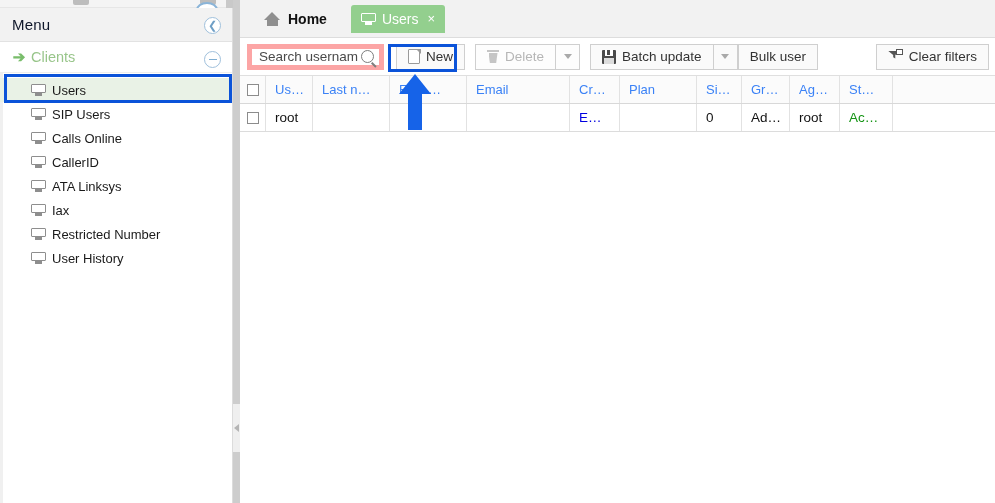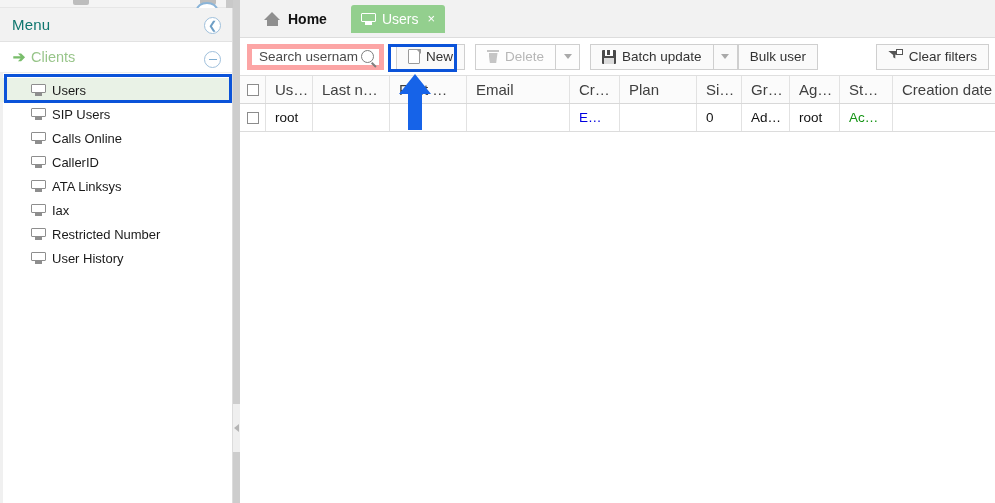--- a/index.html
+++ b/index.html
@@ -58,21 +58,21 @@
   .menu-header {
     position: relative;
     height: 34px;
     background: #f2f2f2;
     border-bottom: 1px solid #e2e2e2;
     display: flex; align-items: center;
   }
   .menu-header .title {
     margin-left: 12px;
     font-size: 15px;
-    color: #0f766e;
+    color: #0f172a;
     letter-spacing: .2px;
   }
   .circle-btn {
     position: absolute; right: 11px; top: 9px;
     width: 17px; height: 17px; border-radius: 50%;
     border: 1px solid #9fc0dc;
     color: #6f9fc6;
     display: flex; align-items: center; justify-content: center;
     font-size: 11px; line-height: 1;
     background: #ffffff;
@@ -287,21 +287,21 @@
   }
 
   
   .grid { position: relative; width: 755px; }
   .grid-row { display: flex; height: 28px; }
   .grid-head {
     background: #fbfbfb;
     border-bottom: 1px solid #d8d8d8;
   }
   .grid-head .cell {
-    color: #404040; font-size: 15px;
+    color: #3b82f6; font-size: 13px;
   }
   .cell {
     display: flex; align-items: center;
     padding-left: 9px;
     border-right: 1px solid #e2e2e2;
     font-size: 13.5px;
     color: #111111;
     overflow: hidden; white-space: nowrap;
     background: #ffffff;
   }
@@ -505,21 +505,20 @@
         <div class="cell" style="width:47px;">Us…</div>
         <div class="cell" style="width:77px;">Last n…</div>
         <div class="cell" style="width:77px;">First …</div>
         <div class="cell" style="width:103px;">Email</div>
         <div class="cell" style="width:50px;">Cr…</div>
         <div class="cell" style="width:77px;">Plan</div>
         <div class="cell" style="width:45px;">Si…</div>
         <div class="cell" style="width:48px;">Gr…</div>
         <div class="cell" style="width:50px;">Ag…</div>
         <div class="cell" style="width:53px;">St…</div>
-        <div class="cell" style="width:102px; border-right:none;">Creation date</div>
       </div>
 
       <div class="grid-body">
         <div class="grid-row">
           <div class="cell cb" style="width:26px;">
             <span class="chk"></span>
           </div>
           <div class="cell" style="width:47px;">root</div>
           <div class="cell" style="width:77px;"></div>
           <div class="cell" style="width:77px;"></div>

